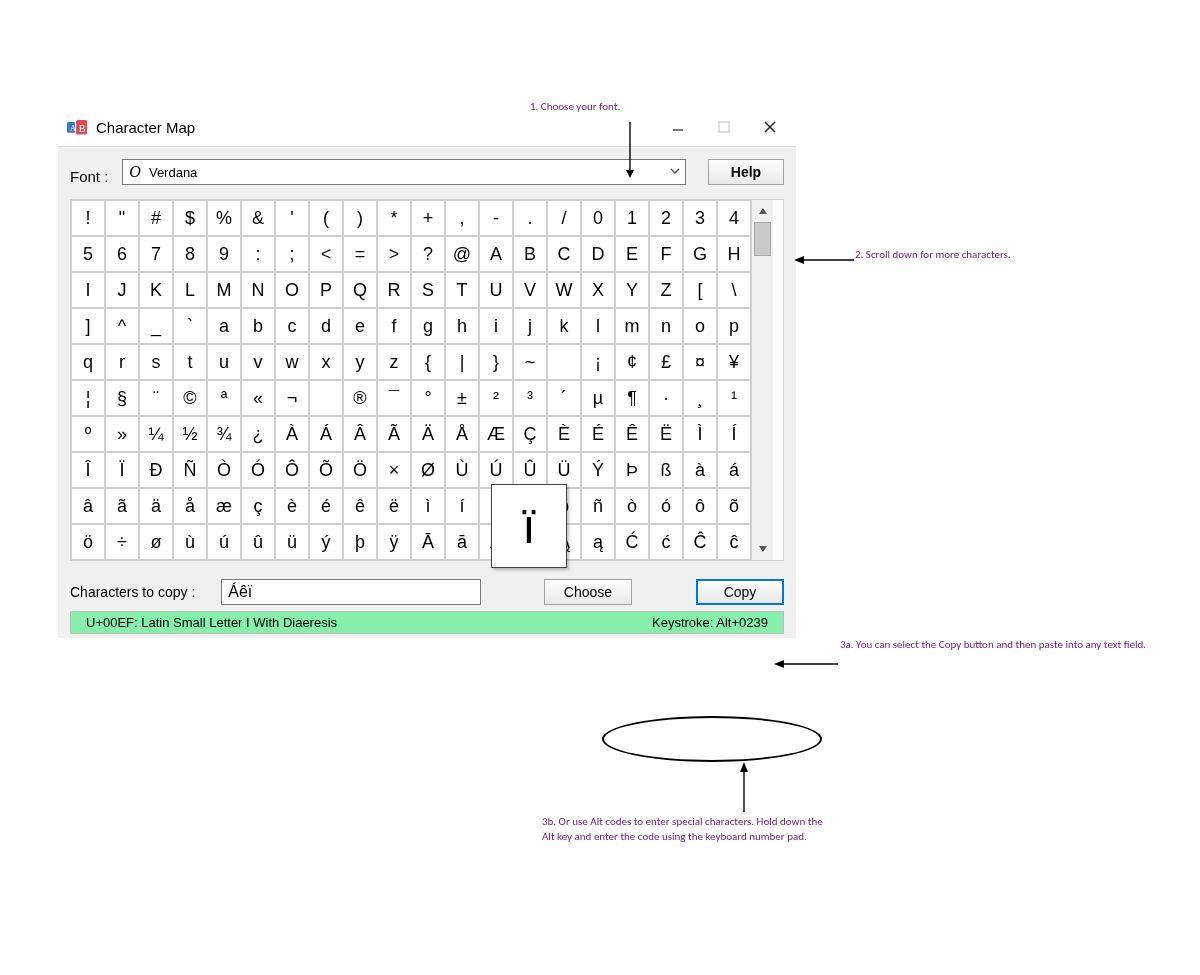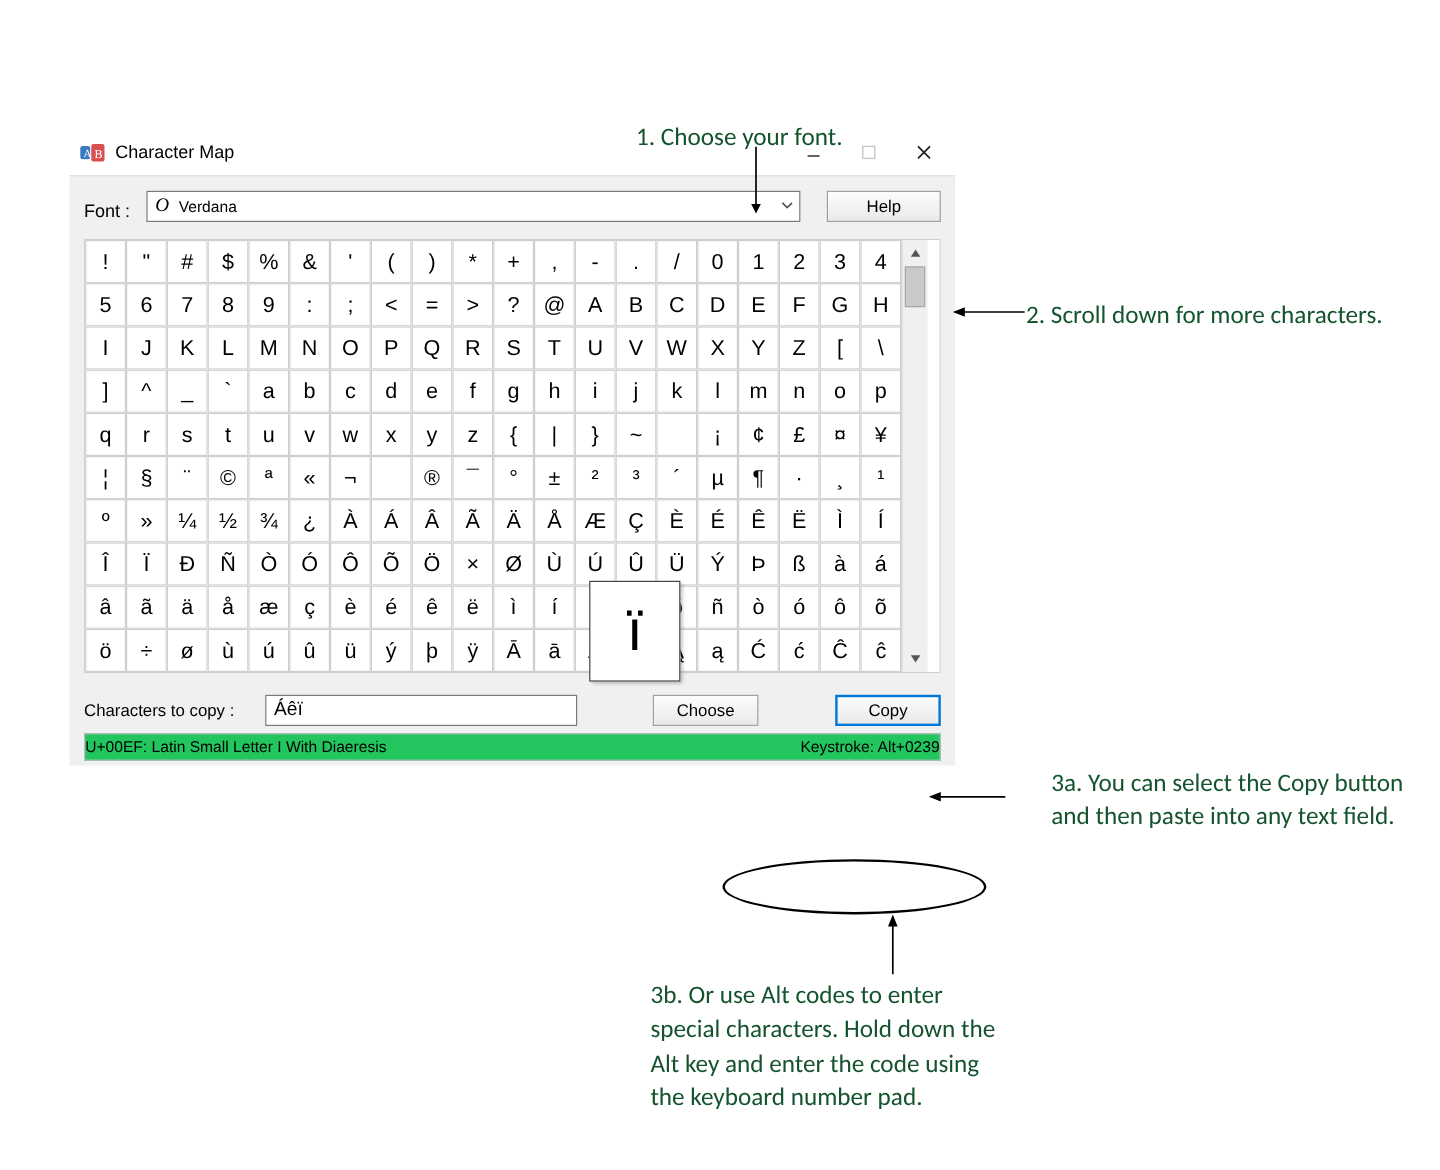--- a/index.html
+++ b/index.html
@@ -51,26 +51,27 @@
     display:flex; align-items:center;
     padding:0 4px 0 6px;
     position:relative;
   }
   .font-combo .font-glyph { font-style:italic; font-family:Georgia,serif; font-size:16px; margin-right:8px; }
   .font-combo .font-name { font-family: Verdana, sans-serif; font-size:13px; }
   .font-combo .chev {
     position:absolute; right:4px; top:50%; transform:translateY(-50%);
   }
   .help-btn {
-    width: 95px; height:26px;
+    width: 76px; height:26px;
     background: linear-gradient(#fdfdfd,#e9e9e9);
     border:1px solid #a0a0a0;
     font-size:14px;
     display:flex; align-items:center; justify-content:center;
     margin-left:8px;
+    font-weight:bold;
   }
   .grid-wrap {
     display:flex;
     background:#fff;
     border:1px solid #d0d0d0;
     position: relative;
   }
   .grid {
     display:grid;
     grid-template-columns: repeat(20, 34px);
@@ -128,33 +129,33 @@
     padding:0 14px;
   }
   .btn.primary { border:2px solid #0078d7; }
   .adv-row { margin-top:10px; gap:6px; align-items:center;}
   .checkbox {
     width:14px; height:14px; border:1px solid #555; background:#fff;
   }
   .status {
     margin-top:6px;
     border:1px solid #bdbdbd;
-    background:#22c55e;
-    padding:3px 0;
+    background:#86efac;
+    padding:3px 15px;
     font-family: Arial, sans-serif;
     font-size:13px;
     display:flex;
   }
   .status .spacer { flex:1; }
   
   .annot {
     position:absolute;
     font-family: Calibri, Arial, sans-serif;
-    font-size:21px;
-    color:#14532d;
+    font-size:11px;
+    color:#701a75;
     line-height:1.35;
   }
   .arrow-line { position:absolute; }
   .ellipse {
     position:absolute;
     border:2px solid #000;
     border-radius:50%;
   }
 </style>
 </head>
@@ -455,21 +456,21 @@
   <line x1="10" y1="0" x2="10" y2="50" stroke="#000" stroke-width="1.4"></line>
   <polygon points="10,56 6,48 14,48" fill="#000"></polygon>
 </svg>
 
 <div class="annot" style="left:855px; top:248px;">2. Scroll down for more characters.</div>
 <svg class="arrow-line" style="left:792px; top:252px;" width="62" height="16">
   <line x1="62" y1="8" x2="10" y2="8" stroke="#000" stroke-width="1.4"></line>
   <polygon points="2,8 12,4 12,12" fill="#000"></polygon>
 </svg>
 
-<div class="annot" style="left:876px; top:638px; width:310px;">3a. You can select the Copy button and then paste into any text field.</div>
+<div class="annot" style="left:840px; top:638px; width:310px;">3a. You can select the Copy button and then paste into any text field.</div>
 <svg class="arrow-line" style="left:772px; top:656px;" width="66" height="16">
   <line x1="66" y1="8" x2="10" y2="8" stroke="#000" stroke-width="1.4"></line>
   <polygon points="2,8 12,4 12,12" fill="#000"></polygon>
 </svg>
 
 <div class="ellipse" style="left:602px; top:716px; width:220px; height:46px;"></div>
 
 <svg class="arrow-line" style="left:734px; top:762px;" width="20" height="50">
   <line x1="10" y1="50" x2="10" y2="8" stroke="#000" stroke-width="1.4"></line>
   <polygon points="10,0 6,10 14,10" fill="#000"></polygon>

